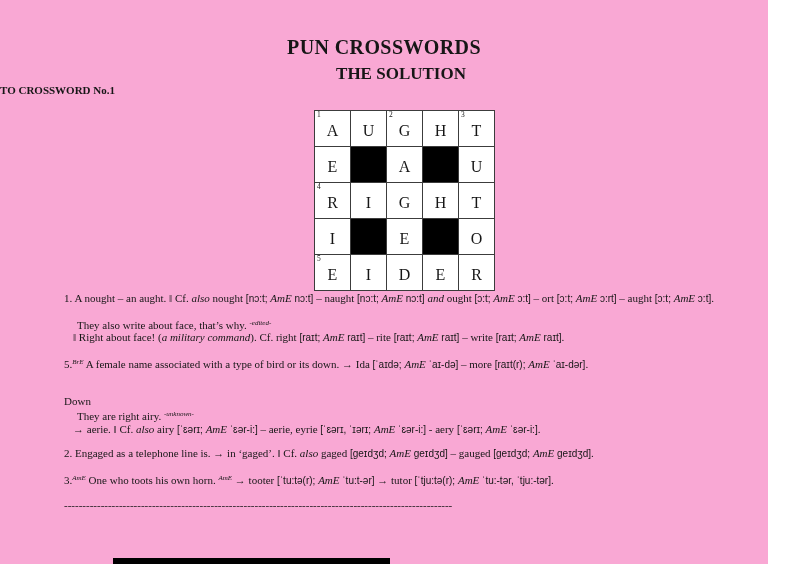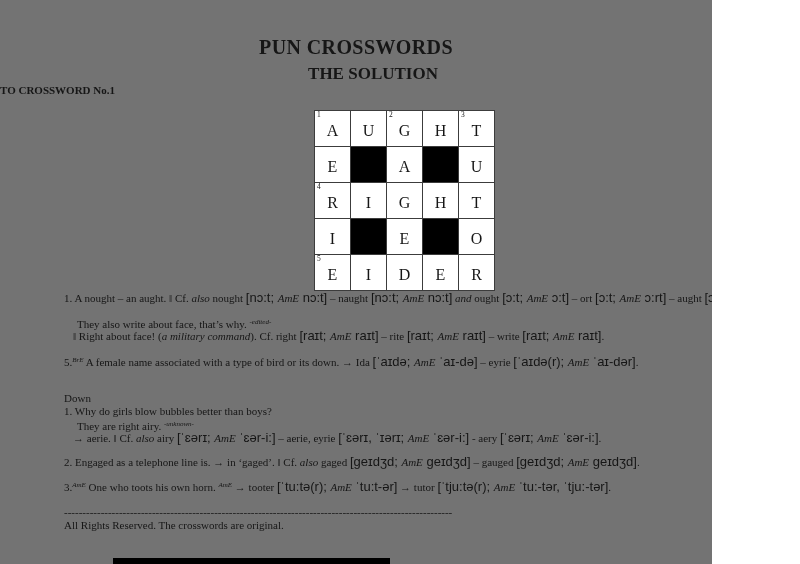--- a/index.html
+++ b/index.html
@@ -1,21 +1,21 @@
 <!DOCTYPE html>
 <html><head>
 <meta charset="utf-8">
 <style>
   * { margin:0; padding:0; box-sizing:border-box; }
   html,body { width:800px; height:564px; }
   body {
     font-family:"Liberation Serif","DejaVu Serif",serif;
     background:#ffffff; color:#161616; overflow:hidden;
   }
-  .page { position:relative; width:712px; height:564px; background:#737373; overflow:hidden; }
+  .page { position:relative; width:768px; height:564px; background:#f9a8d4; overflow:hidden; }
 
   
   .title   { position:absolute; top:36px;  left:0; width:100%; text-align:center;
              font-size:20px; font-weight:bold; letter-spacing:0.4px; }
   .subtitle{ position:absolute; top:64px;  left:0; width:100%; text-align:center;
              font-size:17px; font-weight:bold;padding-left:34px; }
   .subnote { position:absolute; top:84px;  left:0; width:100%; text-align:left;
              font-size:11px; font-weight:bold; }
 
   
@@ -33,21 +33,21 @@
            font-size:11px; line-height:12.6px; }
   .line { white-space:nowrap; }
   .clue { margin-bottom:11px; }
   .clue.last { margin-bottom:12px; }
   .mt { margin-top:24px; }
   .ind-a { padding-left:13px; }
   .ind-b { padding-left:9px; }
   .it  { font-style:italic; }
   .bd  { font-weight:bold; }
   .sup { font-size:7px; vertical-align:4px; }
-  .ipa { font-family:"Liberation Sans","DejaVu Sans",sans-serif; font-size:13px; }
+  .ipa { font-family:"Liberation Sans","DejaVu Sans",sans-serif; font-size:10px; }
   .sep { letter-spacing:0px; }
 
   
   .scan-bar { position:absolute; left:113px; bottom:0; width:277px; height:6px; background:#000; }
 </style>
 </head>
 <body>
 
 <div class="page">
 
@@ -136,37 +136,35 @@
     <div class="clue">
       <div class="line"><span>1. A nought – an aught. ‖ Cf. </span><span class="it">also</span><span> nought </span><span class="ipa">[nɔ:t; </span><span class="it">AmE</span><span class="ipa"> nɔ:t]</span><span> – naught </span><span class="ipa">[nɔ:t; </span><span class="it">AmE</span><span class="ipa"> nɔ:t]</span><span> </span><span class="it">and</span><span> ought </span><span class="ipa">[ɔ:t; </span><span class="it">AmE</span><span class="ipa"> ɔ:t]</span><span> – ort </span><span class="ipa">[ɔ:t; </span><span class="it">AmE</span><span class="ipa"> ɔ:rt]</span><span> – aught </span><span class="ipa">[ɔ:t; </span><span class="it">AmE</span><span class="ipa"> ɔ:t]</span><span>.</span></div>
     </div>
 
     <div class="clue">
       <div class="line ind-a"><span>They also write about face, that’s why. </span><span class="it sup">-edited-</span></div>
       <div class="line ind-b"><span>‖ Right about face! (</span><span class="it">a military command</span><span>). Cf. right </span><span class="ipa">[raɪt; </span><span class="it">AmE</span><span class="ipa"> raɪt]</span><span> – rite </span><span class="ipa">[raɪt; </span><span class="it">AmE</span><span class="ipa"> raɪt]</span><span> – write </span><span class="ipa">[raɪt; </span><span class="it">AmE</span><span class="ipa"> raɪt]</span><span>.</span></div>
     </div>
 
     <div class="clue">
-      <div class="line"><span>5.</span><span class="it sup">BrE</span><span> A female name associated with a type of bird or its down. → Ida </span><span class="ipa">[ˈaɪdə; </span><span class="it">AmE</span><span class="ipa"> ˈaɪ-də]</span><span> – eyrie </span><span class="ipa">[ˈaɪdə(r); </span><span class="it">AmE</span><span class="ipa"> ˈaɪ-dər]</span><span>.</span></div>
+      <div class="line"><span>5.</span><span class="it sup">BrE</span><span> A female name associated with a type of bird or its down. → Ida </span><span class="ipa">[ˈaɪdə; </span><span class="it">AmE</span><span class="ipa"> ˈaɪ-də]</span><span> – more </span><span class="ipa">[raɪt(r); </span><span class="it">AmE</span><span class="ipa"> ˈaɪ-dər]</span><span>.</span></div>
     </div>
 
     <div class="line heading mt">Down</div>
 
     <div class="clue">
-      <div class="line"><span>1. Why do girls blow bubbles better than boys?</span></div>
       <div class="line ind-a"><span>They are right airy. </span><span class="it sup">-unknown-</span></div>
       <div class="line ind-b"><span>→ aerie. ‖ Cf. </span><span class="it">also</span><span> airy </span><span class="ipa">[ˈɛərɪ; </span><span class="it">AmE</span><span class="ipa"> ˈɛər-i:]</span><span> – aerie, eyrie </span><span class="ipa">[ˈɛərɪ, ˈɪərɪ; </span><span class="it">AmE</span><span class="ipa"> ˈɛər-i:]</span><span> - aery </span><span class="ipa">[ˈɛərɪ; </span><span class="it">AmE</span><span class="ipa"> ˈɛər-i:]</span><span>.</span></div>
     </div>
 
     <div class="clue">
       <div class="line"><span>2. Engaged as a telephone line is. → in ‘gaged’. ‖ Cf. </span><span class="it">also</span><span> gaged </span><span class="ipa">[geɪdʒd; </span><span class="it">AmE</span><span class="ipa"> geɪdʒd]</span><span> – gauged </span><span class="ipa">[geɪdʒd; </span><span class="it">AmE</span><span class="ipa"> geɪdʒd]</span><span>.</span></div>
     </div>
 
     <div class="clue last">
       <div class="line"><span>3.</span><span class="it sup">AmE</span><span> One who toots his own horn. </span><span class="it sup">AmE</span><span> → tooter </span><span class="ipa">[ˈtu:tə(r); </span><span class="it">AmE</span><span class="ipa"> ˈtu:t-ər]</span><span> → tutor </span><span class="ipa">[ˈtju:tə(r); </span><span class="it">AmE</span><span class="ipa"> ˈtu:-tər, ˈtju:-tər]</span><span>.</span></div>
     </div>
 
     <div class="line sep">----------------------------------------------------------------------------------------------------------</div>
-    <div class="line">All Rights Reserved. The crosswords are original.</div>
   </div>
 
   <div class="scan-bar"></div>
 </div>
 
 </body></html>

